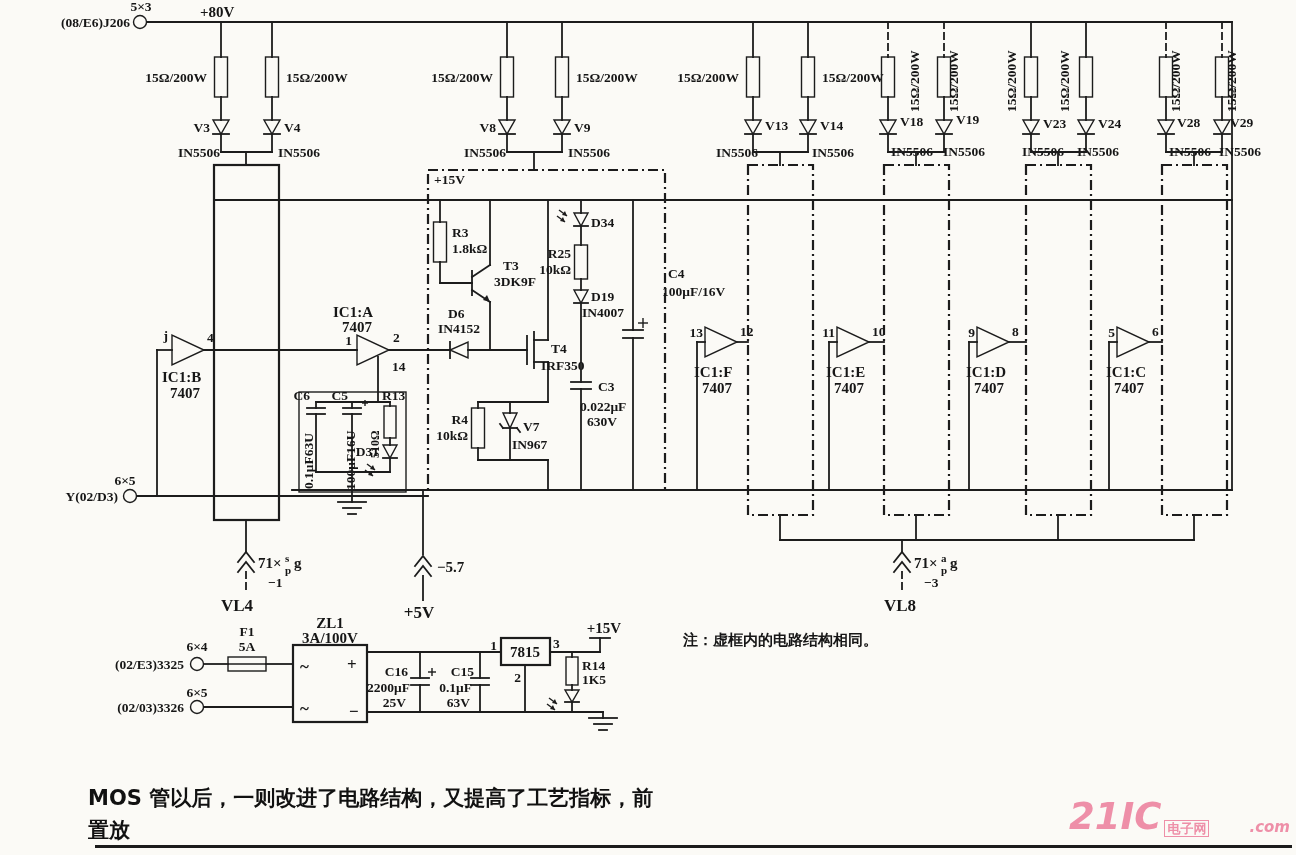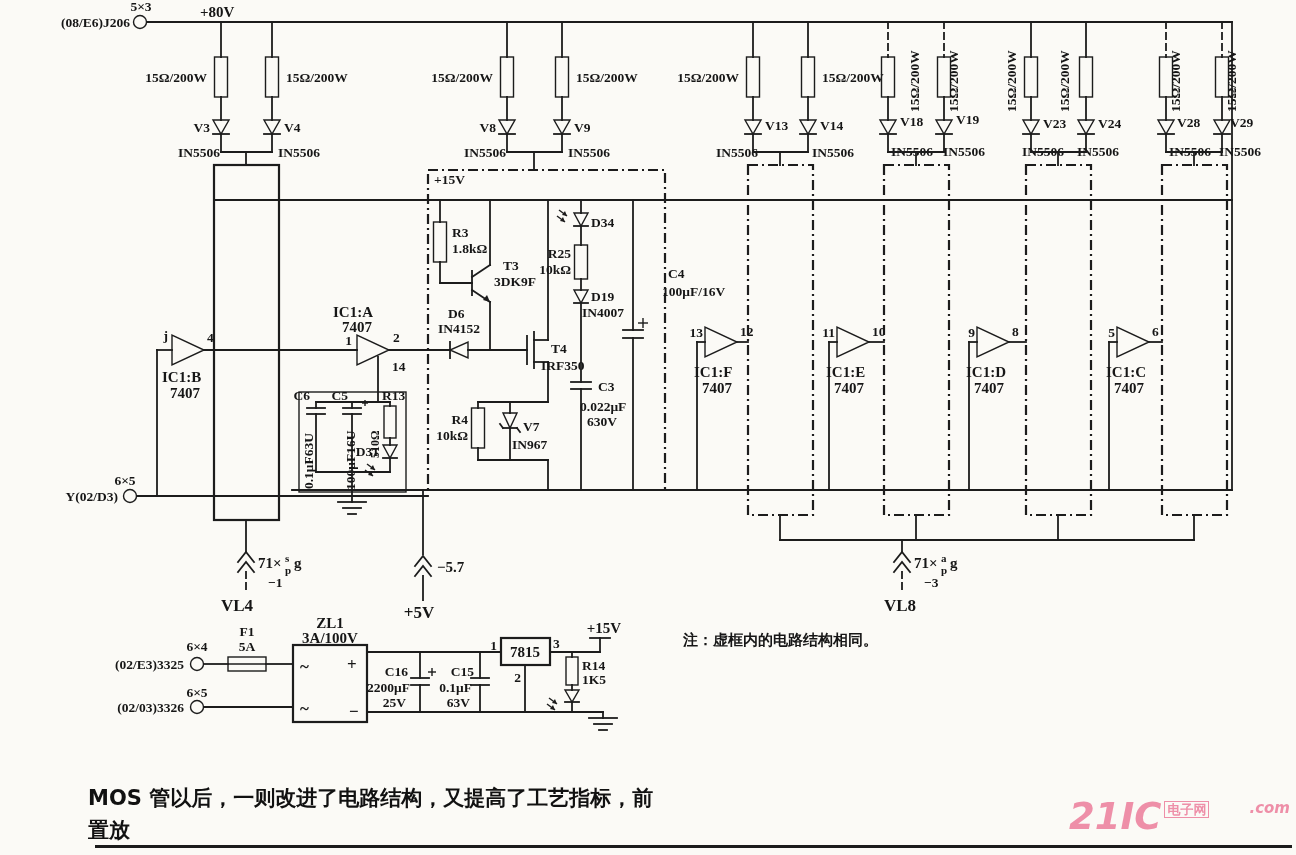--- a/index.html
+++ b/index.html
@@ -15,21 +15,21 @@
   .s12{font-size:12px;}
   .s11{font-size:11px;}
   .s15{font-size:15px;}
   .s17{font-size:17px;}
   .end{text-anchor:end;}
   .mid{text-anchor:middle;}
   .para{position:absolute;font-weight:bold;font-size:21px;line-height:32px;color:#111;}
   #para-left{left:88px;top:782px;width:566px;}
   #para-left .l1{text-indent:46px;}
   #para-right{left:672px;top:784px;width:622px;}
-  #watermark{position:absolute;right:6px;top:797px;display:flex;align-items:flex-start;gap:3px;font-family:"DejaVu Sans",sans-serif;}
+  #watermark{position:absolute;right:6px;top:797px;display:flex;align-items:flex-end;gap:3px;font-family:"DejaVu Sans",sans-serif;}
   #wm-big{font-size:37px;font-weight:bold;font-style:italic;line-height:40px;}
   #wm-col{display:flex;flex-direction:row;line-height:15px;margin-top:4px;gap:40px;}
   #wm-site{font-size:13px;font-weight:bold;border:1px solid currentColor;padding:0 2px;}
   #wm-dom{font-size:15px;font-weight:bold;font-style:italic;}
   #bottom-rule{position:absolute;left:95px;top:845px;width:1197px;height:3px;background:#1b1b1b;}
 </style>
 </head>
 <body>
 
 <div id="stage">

